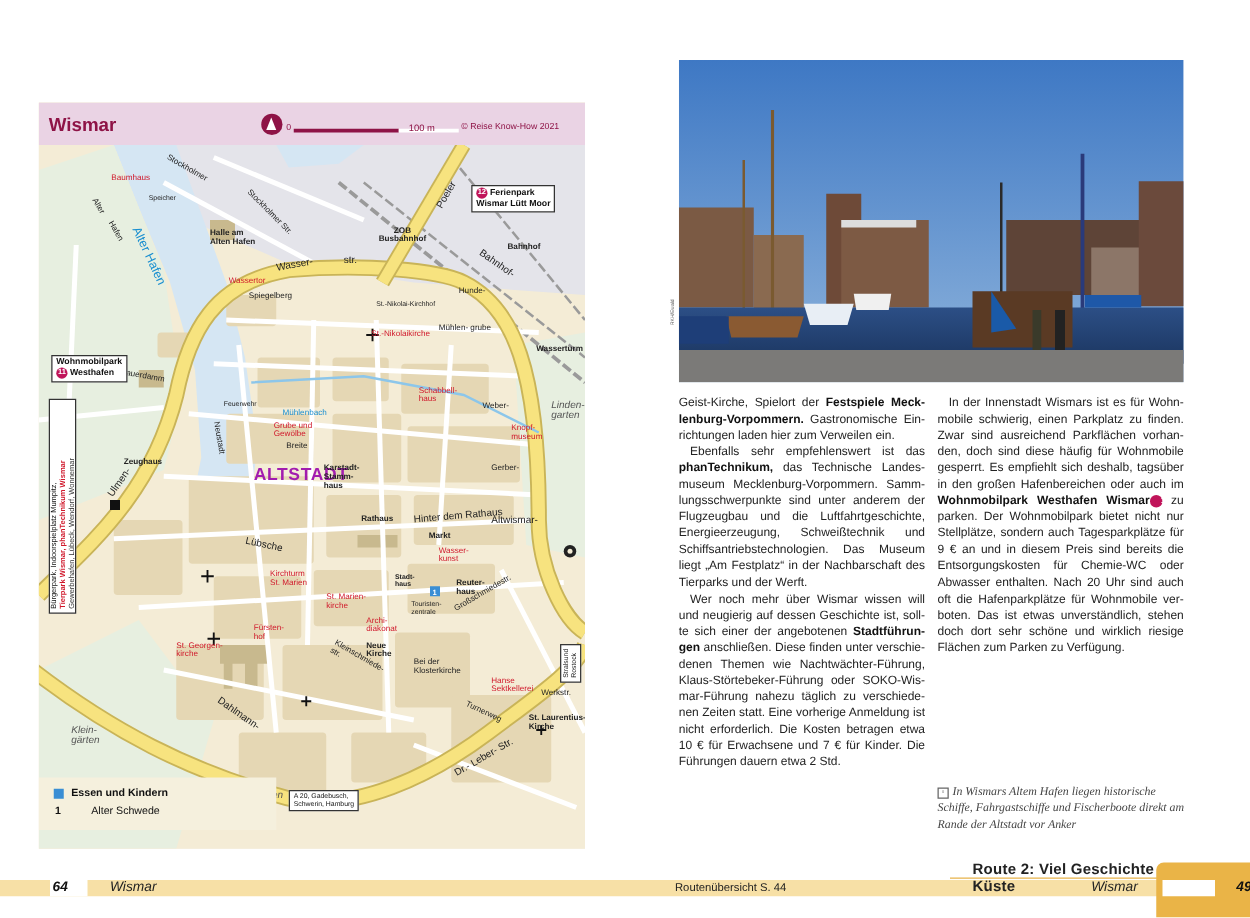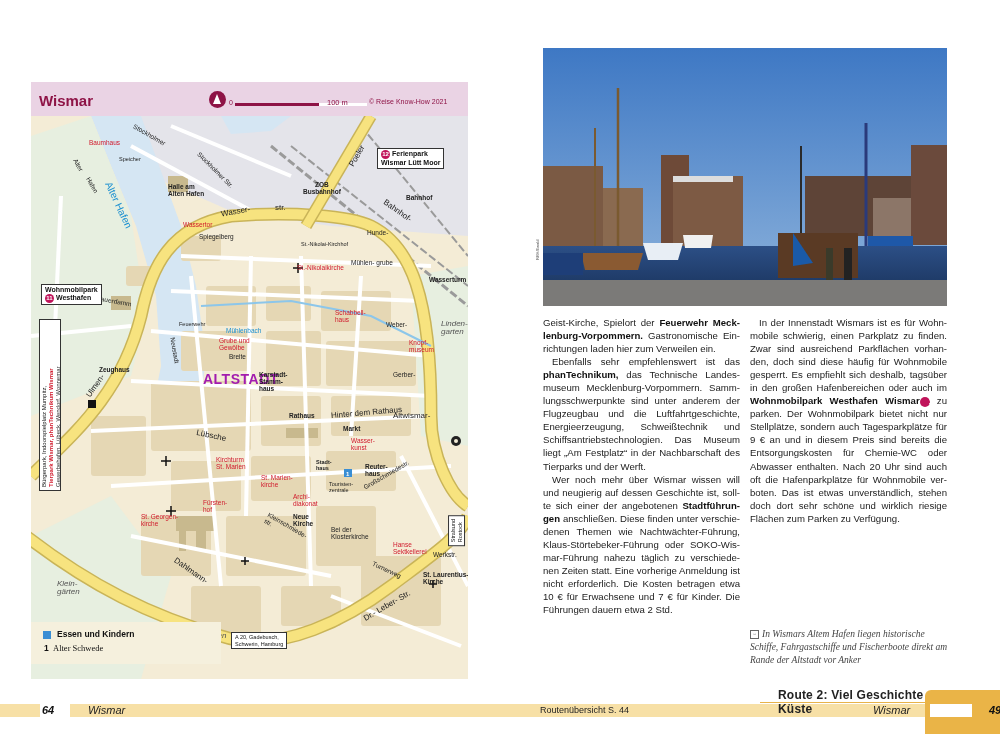--- a/index.html
+++ b/index.html
@@ -31,21 +31,21 @@
 
   #vert-callout { left: 8px; top: 237px; width: 20px; height: 170px; background: #fff; border: 1px solid #333; }
   #vert-callout-inner { position: absolute; left: 0; top: 0; width: 170px; height: 20px; transform-origin: 0 0; transform: translate(0px,170px) rotate(-90deg); font-size: 6px; line-height: 1.15; padding: 1px 3px; box-sizing: border-box; white-space: nowrap; }
   #vert-callout-inner .r { color: #d0182b; font-weight: bold; }
   #vert-callout-inner .g { color: #333; }
 
   #legend { left: 0; top: 540px; width: 190px; height: 42px; background: #f5f0dd; }
   #legend-swatch { left: 12px; top: 9px; width: 8px; height: 8px; background: #3a8ed4; }
   #legend-title { left: 26px; top: 7px; font-size: 8.5px; font-weight: bold; color: #111; }
   #legend-item-num { left: 13px; top: 21px; font-size: 8.5px; font-weight: bold; color: #111; }
-  #legend-item-label { left: 22px; top: 21px; font-size: 8.5px; color: #111; font-family: Liberation Serif, serif; }
+  #legend-item-label { left: 42px; top: 21px; font-size: 8.5px; color: #111; }
 
   
   #photo { left: 543px; top: 48px; width: 404px; height: 258px; overflow: hidden; }
   #photo-credit { left: 535px; top: 260px; font-size: 4px; color: #555; transform: rotate(-90deg); transform-origin: 0 0; }
 
   
   .col { position: absolute; top: 316px; width: 197px; font-family: "Liberation Sans", sans-serif; font-size: 9.6px; line-height: 13.05px; color: #222; text-align: justify; hyphens: manual; }
   .col p { margin: 0; text-indent: 0; }
   .col p.ind { text-indent: 9px; }
   .col b { font-weight: bold; color: #111; }
@@ -331,21 +331,21 @@
 
     <rect x="283" y="200" width="7" height="40" fill="#3a3a2a"></rect>
     <rect x="301" y="200" width="8" height="42" fill="#222"></rect>
 
     <rect x="0" y="232" width="404" height="26" fill="#7b7a78"></rect>
   </svg>
 </div>
 <div id="photo-credit" class="abs">RKH/Ewald</div>
 
 <div id="col1" class="col">
-    <p><span>Geist-Kirche, Spielort der </span><b>Feuerwehr Meck-lenburg-Vorpommern.</b><span> Gastronomische Ein-richtungen laden hier zum Verweilen ein.</span></p>
+    <p><span>Geist-Kirche, Spielort der </span><b>Festspiele Meck-lenburg-Vorpommern.</b><span> Gastronomische Ein-richtungen laden hier zum Verweilen ein.</span></p>
     <p class="ind"><span>Ebenfalls sehr empfehlenswert ist das </span><b>phanTechnikum,</b><span> das Technische Landes-museum Mecklenburg-Vorpommern. Samm-lungsschwerpunkte sind unter anderem der Flugzeugbau und die Luftfahrtgeschichte, Energieerzeugung, Schweißtechnik und Schiffsantriebstechnologien. Das Museum liegt „Am Festplatz“ in der Nachbarschaft des Tierparks und der Werft.</span></p>
     <p class="ind"><span>Wer noch mehr über Wismar wissen will und neugierig auf dessen Geschichte ist, soll-te sich einer der angebotenen </span><b>Stadtführun-gen</b><span> anschließen. Diese finden unter verschie-denen Themen wie Nachtwächter-Führung, Klaus-Störtebeker-Führung oder SOKO-Wis-mar-Führung nahezu täglich zu verschiede-nen Zeiten statt. Eine vorherige Anmeldung ist nicht erforderlich. Die Kosten betragen etwa 10 € für Erwachsene und 7 € für Kinder. Die Führungen dauern etwa 2 Std.</span></p>
   </div>
 <div id="col2" class="col">
     <p class="ind"><span>In der Innenstadt Wismars ist es für Wohn-mobile schwierig, einen Parkplatz zu finden. Zwar sind ausreichend Parkflächen vorhan-den, doch sind diese häufig für Wohnmobile gesperrt. Es empfiehlt sich deshalb, tagsüber in den großen Hafenbereichen oder auch im </span><b>Wohnmobilpark Westhafen Wismar</b><span class="num-badge">11</span><span> zu parken. Der Wohnmobilpark bietet nicht nur Stellplätze, sondern auch Tagesparkplätze für 9 € an und in diesem Preis sind bereits die Entsorgungskosten für Chemie-WC oder Abwasser enthalten. Nach 20 Uhr sind auch oft die Hafenparkplätze für Wohnmobile ver-boten. Das ist etwas unverständlich, stehen doch dort sehr schöne und wirklich riesige Flächen zum Parken zu Verfügung.</span></p>
   </div>
 
 <div id="caption" class="abs"><span id="caption-icon">▫</span><span>In Wismars Altem Hafen liegen historische Schiffe, Fahrgastschiffe und Fischerboote direkt am Rande der Altstadt vor Anker</span></div>
 
 <div id="footer-band" class="abs"></div>

